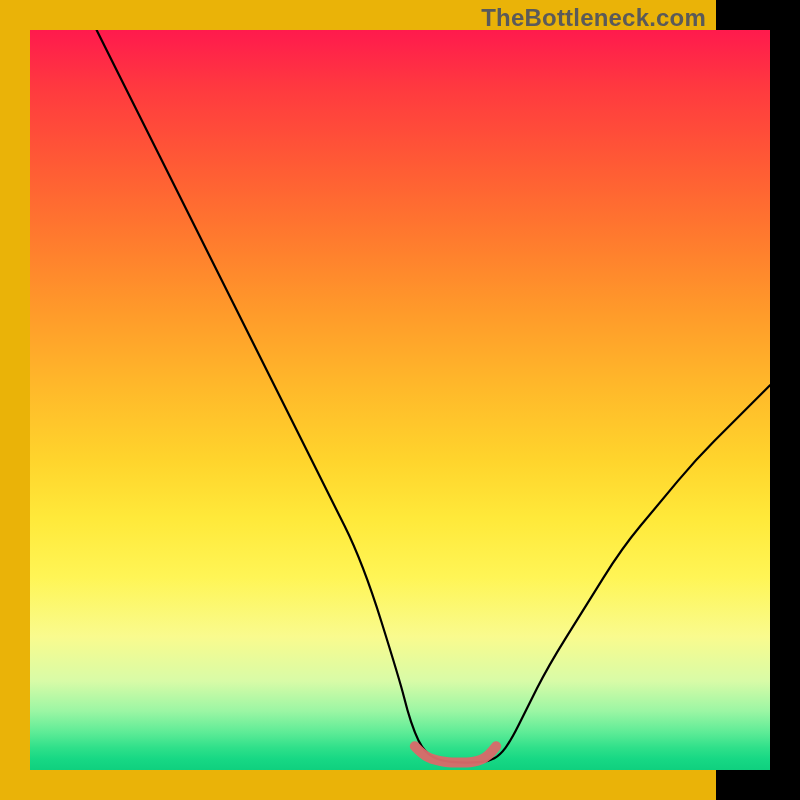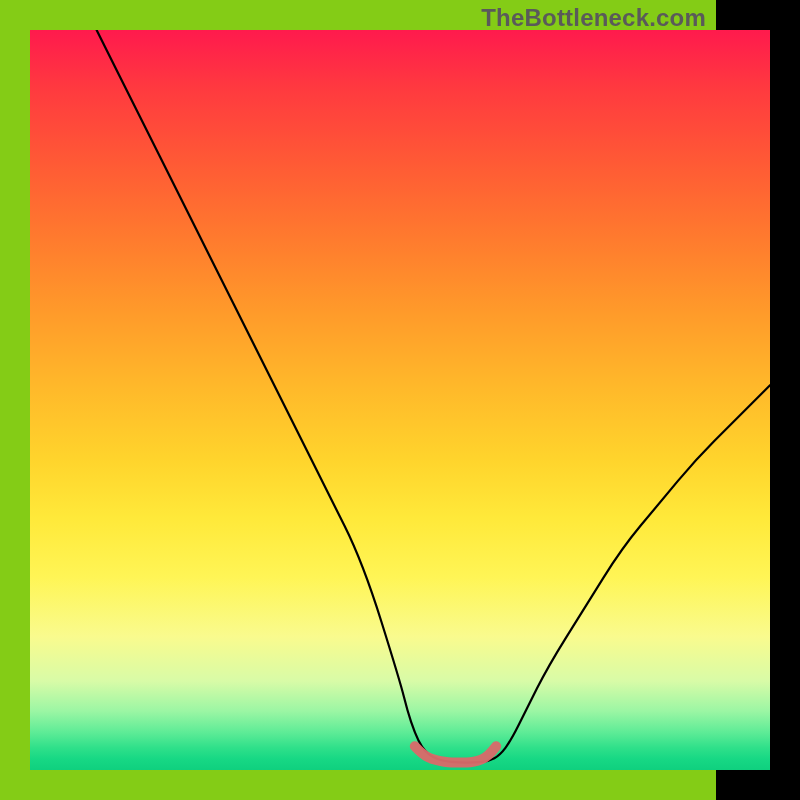--- a/index.html
+++ b/index.html
@@ -8,21 +8,21 @@
     width: 800px;
     height: 800px;
     background: #000;
     overflow: hidden;
     font-family: Arial, Helvetica, sans-serif;
   }
   .frame {
     position: relative;
     width: 716px;
     height: 800px;
-    background: #84cc16;
+    background: #eab308;
   }
   .watermark {
     position: absolute;
     top: 4px;
     right: 10px;
     color: #5a5a5a;
     font-size: 24px;
     font-weight: 600;
     letter-spacing: 0.2px;
     z-index: 20;

